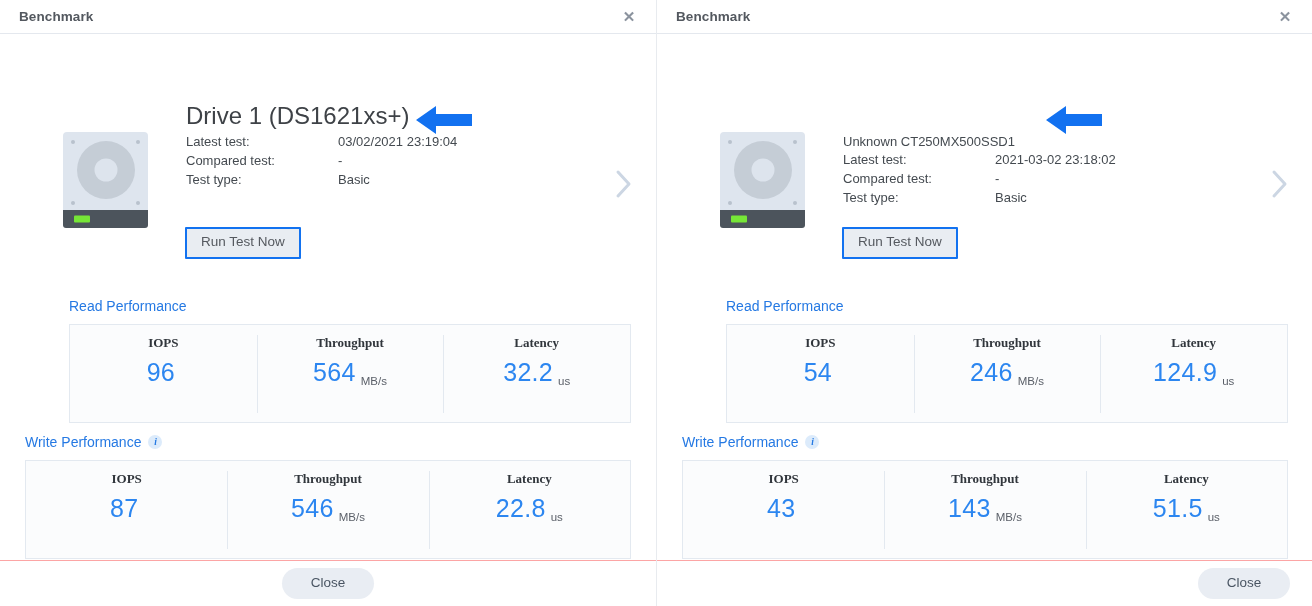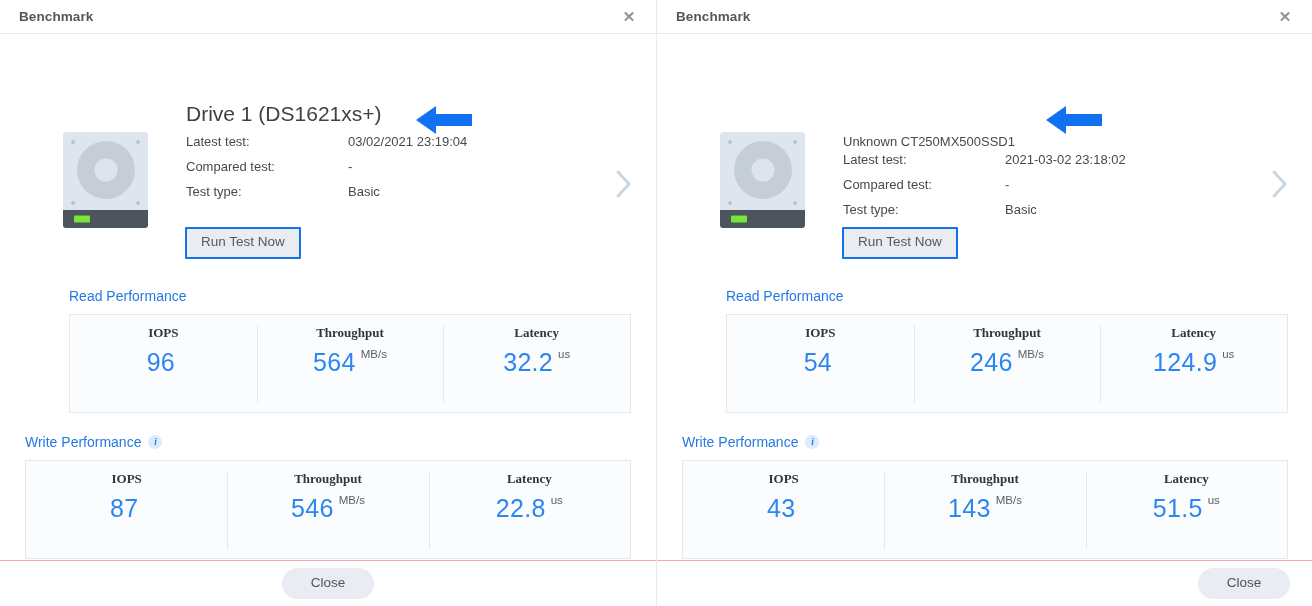--- a/index.html
+++ b/index.html
@@ -61,51 +61,51 @@
     position: absolute; left: 0; bottom: 0; width: 85px; height: 18px;
     background: #4c545c; border-radius: 0 0 3px 3px;
   }
   .led {
     position: absolute; left: 11px; top: 50%; transform: translateY(-50%);
     width: 16px; height: 7px; background: #76e637; border-radius: 1px;
   }
 
   .drive-title {
     position: absolute; left: 186px; top: 68px;
-    font-size: 21px; color: #3e4247; white-space: nowrap;
+    font-size: 24px; color: #3e4247; white-space: nowrap;
   }
   .anno-arrow { position: absolute; left: 416px; top: 70px; }
 
   .info-table {
     position: absolute; left: 186px; top: 100px;
     font-size: 13px; color: #444a50;
   }
   .info-model { margin-bottom: 3px; }
-  .info-rows { display: grid; grid-template-columns: 152px auto; row-gap: 4px; gap: 10px; }
+  .info-rows { display: grid; grid-template-columns: 152px auto; row-gap: 4px; }
   .info-label { color: #444a50; }
   .info-value { color: #444a50; }
 
   .run-btn {
     position: absolute; left: 185px; top: 193px;
     padding: 6px 14px 7px;
     border: 2px solid #1272f0; background: #e9edf2;
     font-size: 13.5px; color: #55595f;
     font-family: "Liberation Sans", sans-serif;
     cursor: pointer; border-radius: 1px; line-height: 1.1; text-align: right;
   }
 
   .chevron-next {
     position: absolute; right: 24px; top: 152px;
     transform: translateY(-50%);
     cursor: pointer;
   }
 
   
   .perf-section { position: absolute; left: 25px; width: 606px; }
-  .perf-section.read  { top: 254px; padding-left: 44px; }
+  .perf-section.read  { top: 264px; padding-left: 44px; }
   .perf-section.write { top: 400px; }
 
   .perf-head {
     font-size: 14px; color: #2579e3; margin-bottom: 10px;
     display: flex; align-items: center; gap: 7px;
   }
   .info-dot {
     width: 14px; height: 14px; border-radius: 50%;
     background: #dcebfb; color: #2579e3;
     font-size: 9.5px; font-weight: bold; font-style: italic;
@@ -124,21 +124,21 @@
   }
   .metric + .metric::before {
     content: ""; position: absolute; left: 0; top: 10px; bottom: 9px;
     width: 1px; background: #e3e9f0;
   }
   .metric-label {
     font-size: 13px; font-weight: bold; color: #31363c;
     font-family: "Liberation Serif", serif;
   }
   .metric-value-row {
-    margin-top: 7px; display: flex; align-items: flex-start;
+    margin-top: 7px; display: flex; align-items: flex-end;
     justify-content: center; width: 100%;
   }
   .metric-value { font-size: 25px; color: #2c86f0; letter-spacing: .3px; }
   .metric-unit { font-size: 11.5px; color: #5b6069; margin-left: 5px; }
 
   
   .wfooter {
     position: relative; height: 46px; min-height: 46px;
     border-top: 1px solid #fca5a5;
     display: flex; align-items: center; justify-content: center;

